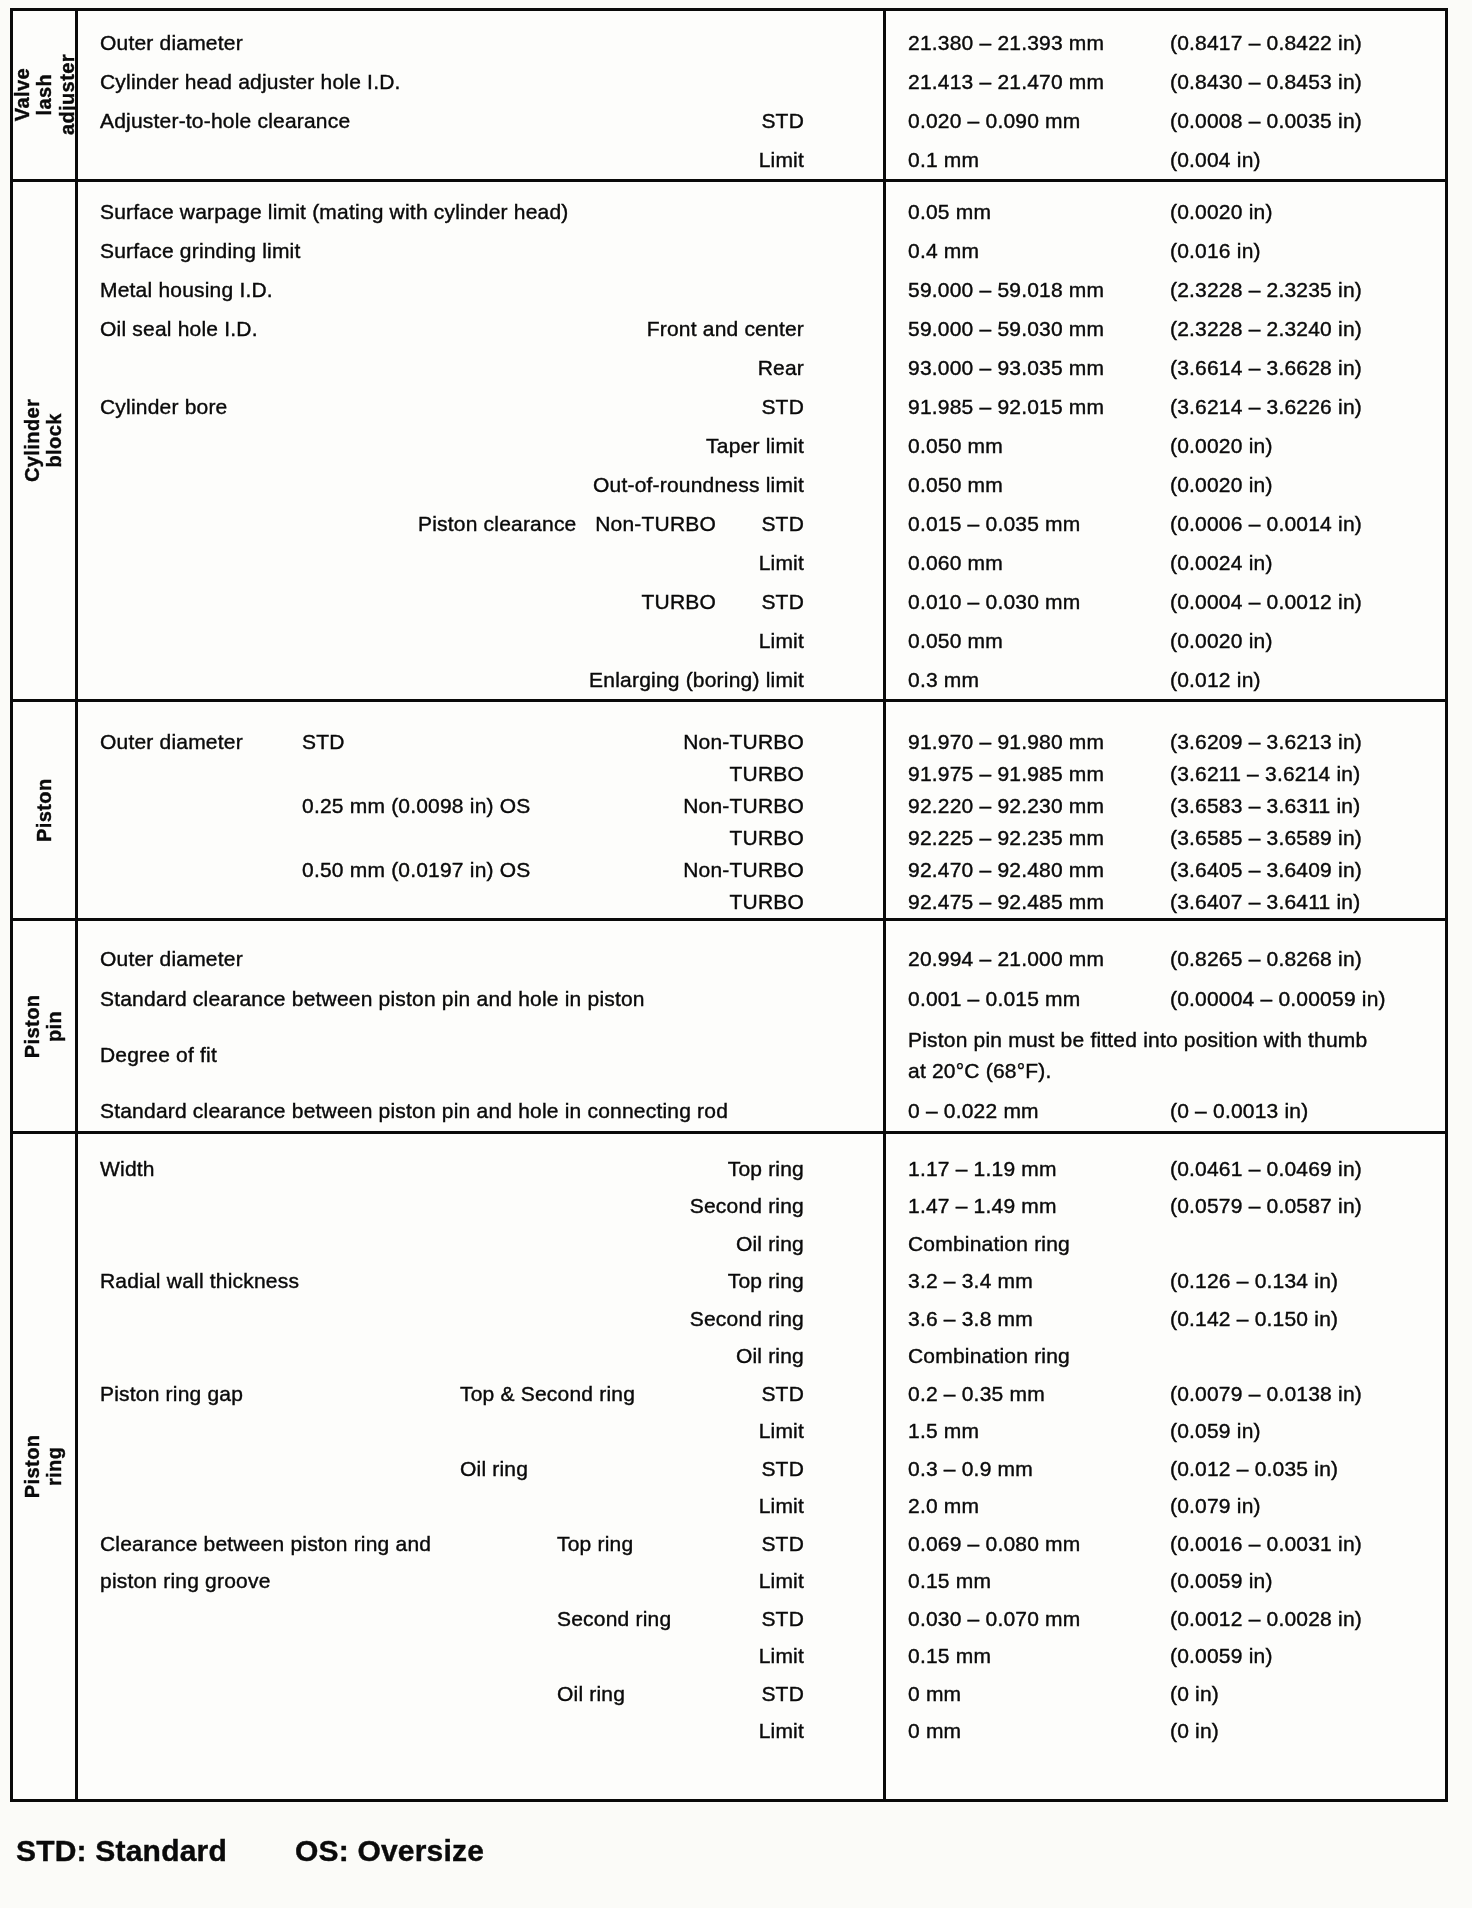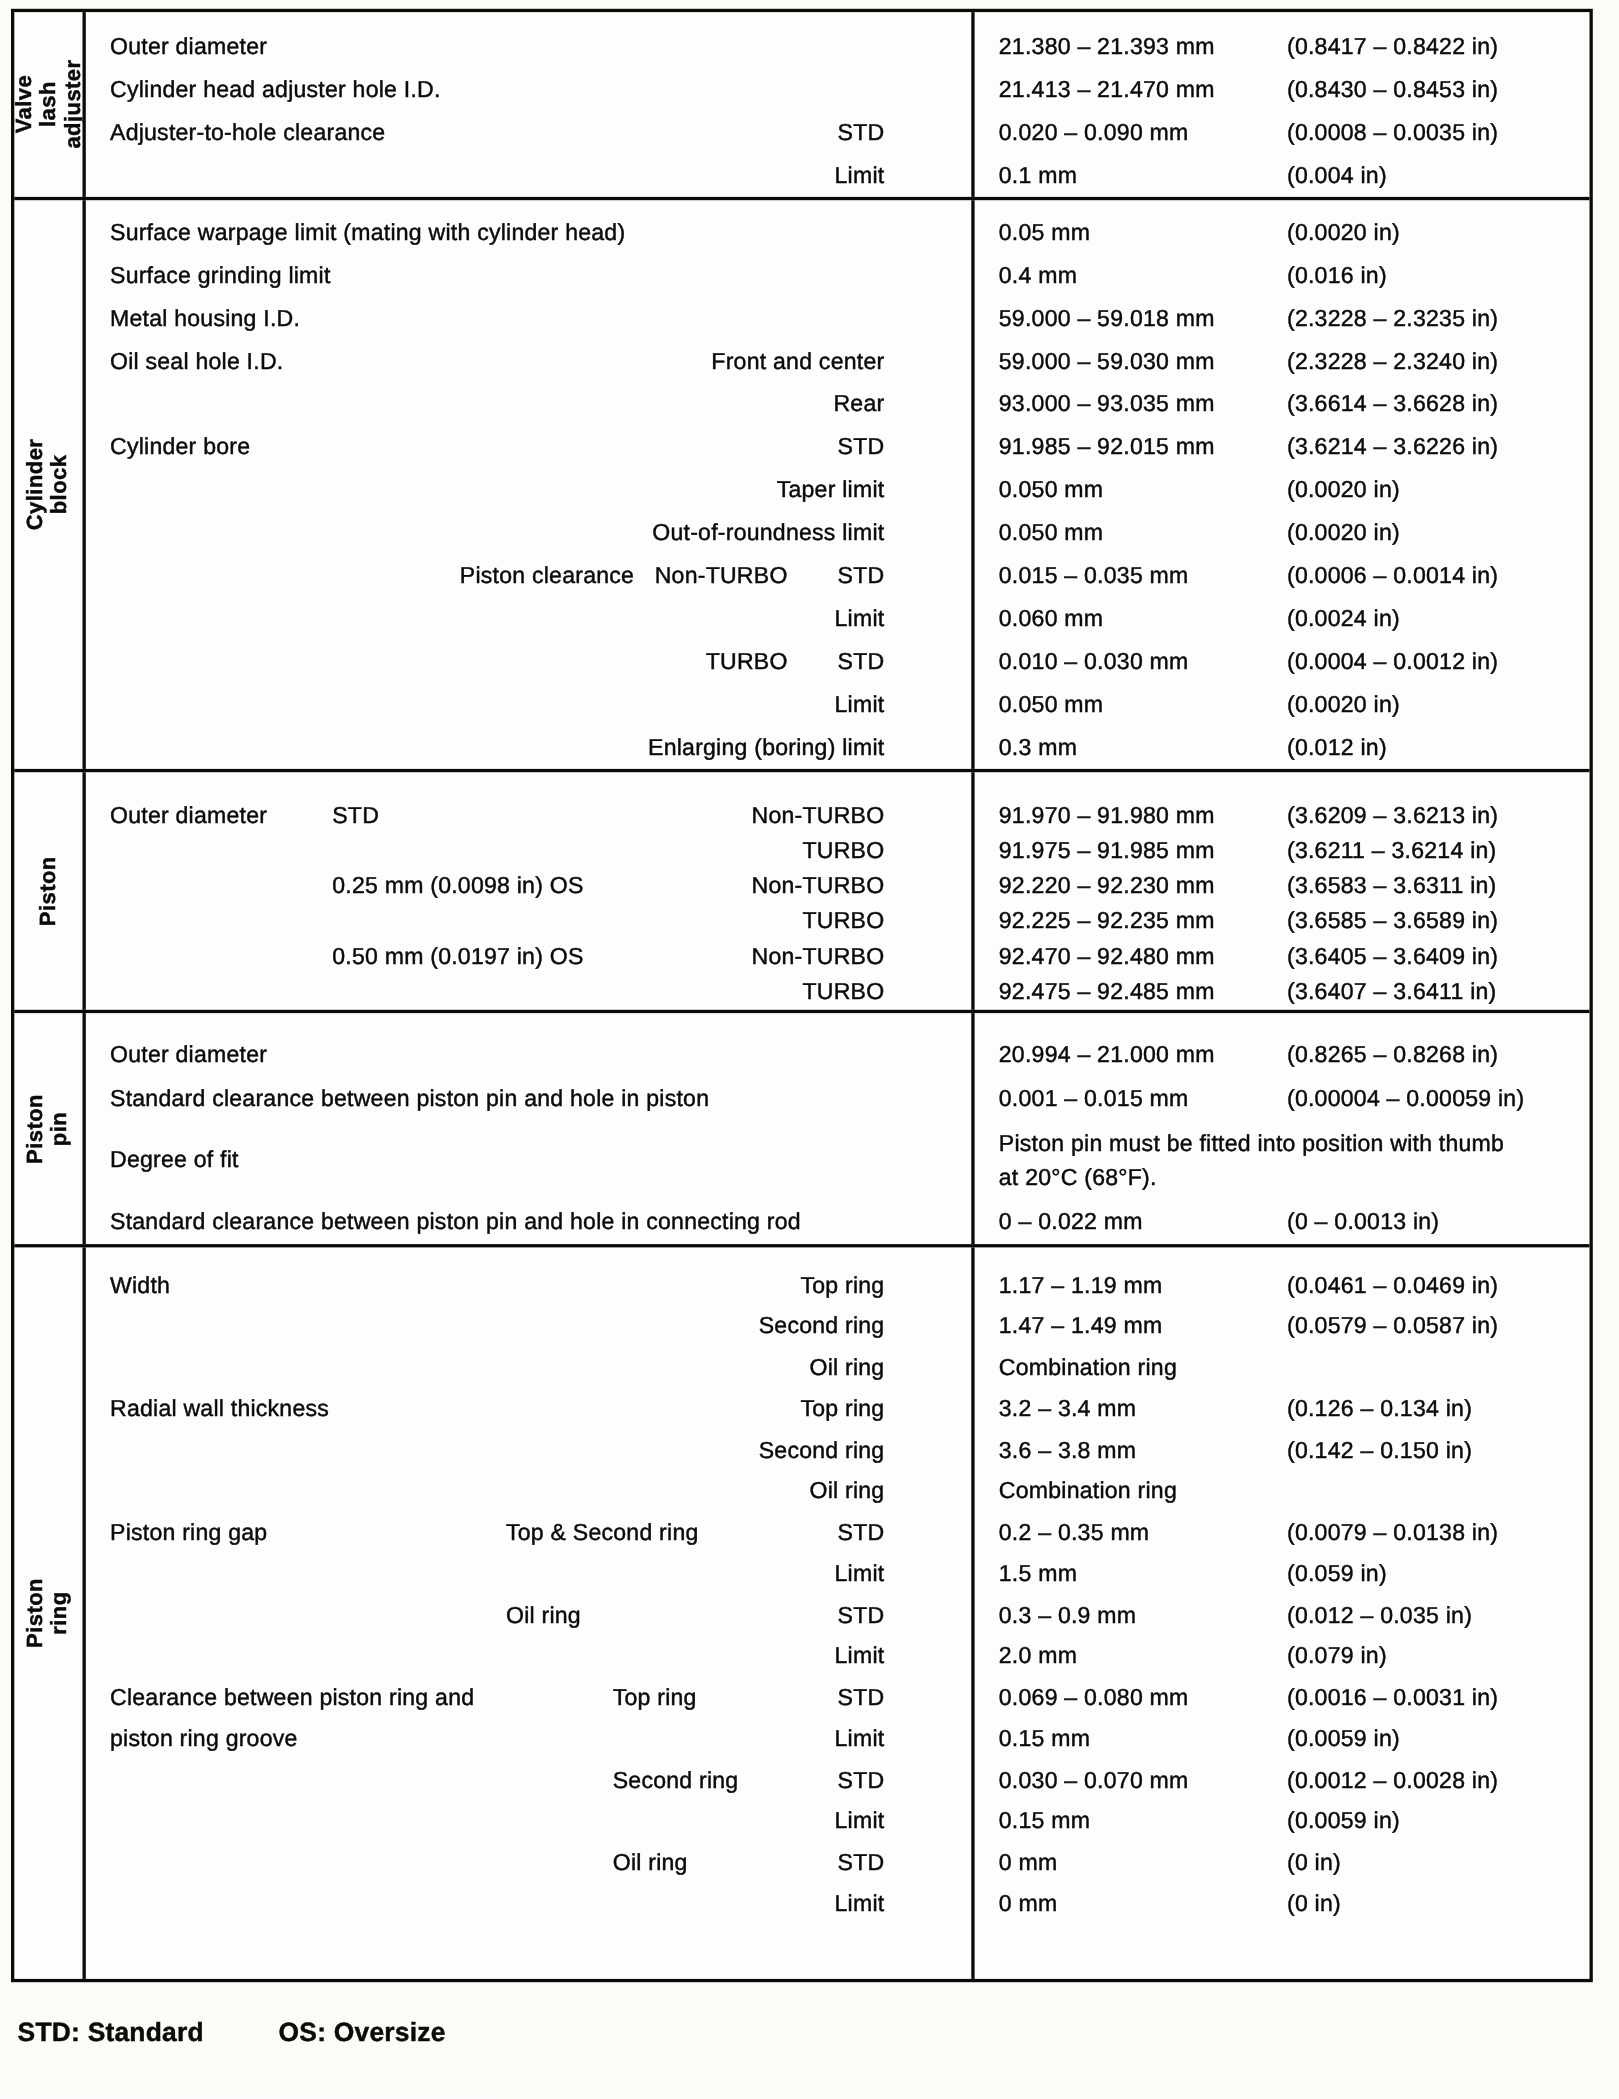--- a/index.html
+++ b/index.html
@@ -49,21 +49,21 @@
   .values .in{white-space:nowrap;}
   .values .note{width:470px;min-width:0;white-space:normal;line-height:1.48;font-size:21px;}
   
   .sec-0 .sec-body{padding-top:12px;} .sec-0 .row{height:39px;}
   .sec-1 .sec-body{padding-top:10px;} .sec-1 .row{height:39px;}
   .sec-2 .sec-body{padding-top:24px;} .sec-2 .row{height:32px;}
   .sec-3 .sec-body{padding-top:18px;} .sec-3 .row{height:40px;}
   .sec-3 .row.tall{height:72px;}
   .sec-4 .sec-body{padding-top:16px;} .sec-4 .row{height:37.5px;}
   .page-footer{
-    position:absolute;left:16px;top:1834px;font-size:24px;font-weight:bold;
+    position:absolute;left:16px;top:1834px;font-size:30px;font-weight:bold;
     letter-spacing:0.2px;display:flex;
   }
   .page-footer .os{margin-left:68px;}
 </style>
 </head>
 <body>
 
 <div class="spec-table">
     <div class="section sec-0">
       <div class="sec-label">

